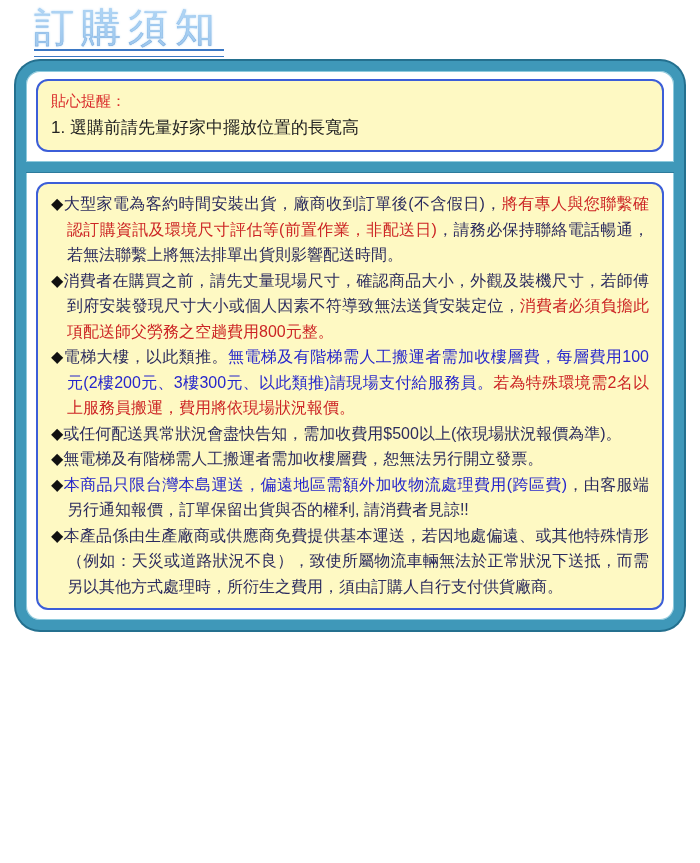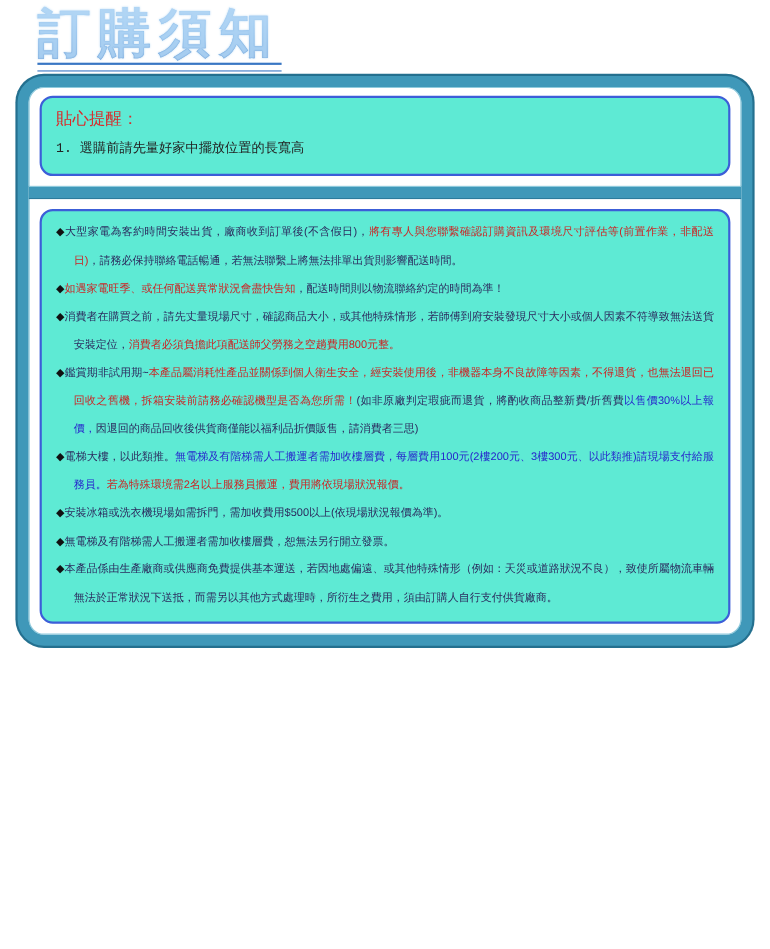--- a/index.html
+++ b/index.html
@@ -8,22 +8,22 @@
     font-family:"Liberation Sans","DejaVu Sans",sans-serif;
     -webkit-font-smoothing:antialiased;
     overflow:hidden;
   }
   
   .title-wrap{
     margin:6px 0 2px 34px;
     display:inline-block;
   }
   .page-title{
-    font-size:48px;
-    font-weight:bold;
+    font-size:40px;
+    font-weight:normal;
     letter-spacing:7px;
     line-height:1.05;
     background:linear-gradient(180deg,#a6cdf0 0%,#5b9ddd 45%,#1a5fb4 100%);
     -webkit-background-clip:text;
     background-clip:text;
     color:transparent;
     text-shadow:0 0 1px rgba(180,215,245,.9);
     filter:drop-shadow(0 0 1px #cfe6f8);
     padding:0 2px 1px 0;
   }
@@ -47,40 +47,39 @@
   .section-main{padding:9px 10px 10px 10px;}
   .teal-divider{
     height:12px;
     background:#3f98b9;
     box-shadow:inset 0 1px 0 #8ecadd, inset 0 -1px 0 #2c7b9c;
   }
   
   .bluebox{
     border:2px solid #3c5ed8;
     border-radius:12px;
-    background:#5eead4;
+    background:#fef9c3;
     padding:7px 13px 9px 13px;
   }
   
   .reminder-title{
     color:#d92b2b;
     font-size:15px;
     line-height:26px;
   }
   .reminder-item{
-    font-size:12px;
+    font-size:17px;
     line-height:27px;
     text-align:justify;
     padding-left:16px;
     text-indent:-16px;
-    font-family:Liberation Mono, monospace;
   }
   
   .notice-item{
-    font-size:10px;
+    font-size:16px;
     line-height:25.5px;
     text-align:justify;
     padding-left:16px;
     text-indent:-16px;
   }
   .bullet{color:#111111;}
   .seg-dark{color:#2b2b5e;}
   .seg-black{color:#222222;}
   .seg-red{color:#cc2424;}
   .seg-blue{color:#2626cc;}
@@ -105,26 +104,25 @@
         </div>
     </div>
   </div>
 
   <div class="teal-divider"></div>
 
   <div class="section section-main">
     <div class="bluebox">
       <div>
           <div class="notice-item"><span class="bullet">◆</span><span class="seg-dark">大型家電為客約時間安裝出貨，廠商收到訂單後(不含假日)，</span><span class="seg-red">將有專人與您聯繫確認訂購資訊及環境尺寸評估等(前置作業，非配送日)</span><span class="seg-dark">，請務必保持聯絡電話暢通，若無法聯繫上將無法排單出貨則影響配送時間。</span></div>
-          <div class="notice-item"><span class="bullet">◆</span><span class="seg-red">如遇家電旺季、或任何配送異常狀況會盡快告知</span><span class="seg-dark">，配送時間則以物流聯絡約定的時間為準！</span></div>
-          <div class="notice-item"><span class="bullet">◆</span><span class="seg-dark">消費者在購買之前，請先丈量現場尺寸，確認商品大小，或其他特殊情形，若師傅到府安裝發現尺寸大小或個人因素不符導致無法送貨安裝定位，</span><span class="seg-red">消費者必須負擔此項配送師父勞務之空趟費用800元整。</span></div>
-          <div class="notice-item"><span class="bullet">◆</span><span class="seg-dark">鑑賞期非試用期~</span><span class="seg-red">本產品屬消耗性產品並關係到個人衛生安全，經安裝使用後，非機器本身不良故障等因素，不得退貨，也無法退回已回收之舊機，拆箱安裝前請務必確認機型是否為您所需！</span><span class="seg-dark">(如非原廠判定瑕疵而退貨，將酌收商品整新費/折舊費</span><span class="seg-blue">以售價30%以上報價，</span><span class="seg-dark">因退回的商品回收後供貨商僅能以福利品折價販售，請消費者三思)</span></div>
+          <div class="notice-item"><span class="bullet">◆</span><span class="seg-dark">消費者在購買之前，請先丈量現場尺寸，確認商品大小，外觀及裝機尺寸，若師傅到府安裝發現尺寸大小或個人因素不符導致無法送貨安裝定位，</span><span class="seg-red">消費者必須負擔此項配送師父勞務之空趟費用800元整。</span></div>
           <div class="notice-item"><span class="bullet">◆</span><span class="seg-dark">電梯大樓，以此類推。</span><span class="seg-blue">無電梯及有階梯需人工搬運者需加收樓層費，每層費用100元(2樓200元、3樓300元、以此類推)請現場支付給服務員。</span><span class="seg-red">若為特殊環境需2名以上服務員搬運，費用將依現場狀況報價。</span></div>
-          <div class="notice-item"><span class="bullet">◆</span><span class="seg-dark">安裝冰箱或洗衣機現場如需拆門，需加收費用$500以上(依現場狀況報價為準)。</span></div>
+          <div class="notice-item"><span class="bullet">◆</span><span class="seg-dark">或任何配送異常狀況會盡快告知，需加收費用$500以上(依現場狀況報價為準)。</span></div>
           <div class="notice-item"><span class="bullet">◆</span><span class="seg-dark">無電梯及有階梯需人工搬運者需加收樓層費，恕無法另行開立發票。</span></div>
+          <div class="notice-item"><span class="bullet">◆</span><span class="seg-blue">本商品只限台灣本島運送，偏遠地區需額外加收物流處理費用(跨區費)</span><span class="seg-dark">，由客服端另行通知報價，訂單保留出貨與否的權利, 請消費者見諒!!</span></div>
           <div class="notice-item"><span class="bullet">◆</span><span class="seg-dark">本產品係由生產廠商或供應商免費提供基本運送，若因地處偏遠、或其他特殊情形（例如：天災或道路狀況不良），致使所屬物流車輛無法於正常狀況下送抵，而需另以其他方式處理時，所衍生之費用，須由訂購人自行支付供貨廠商。</span></div>
         </div>
 
     </div>
   </div>
 
 </div>
 
 
 

